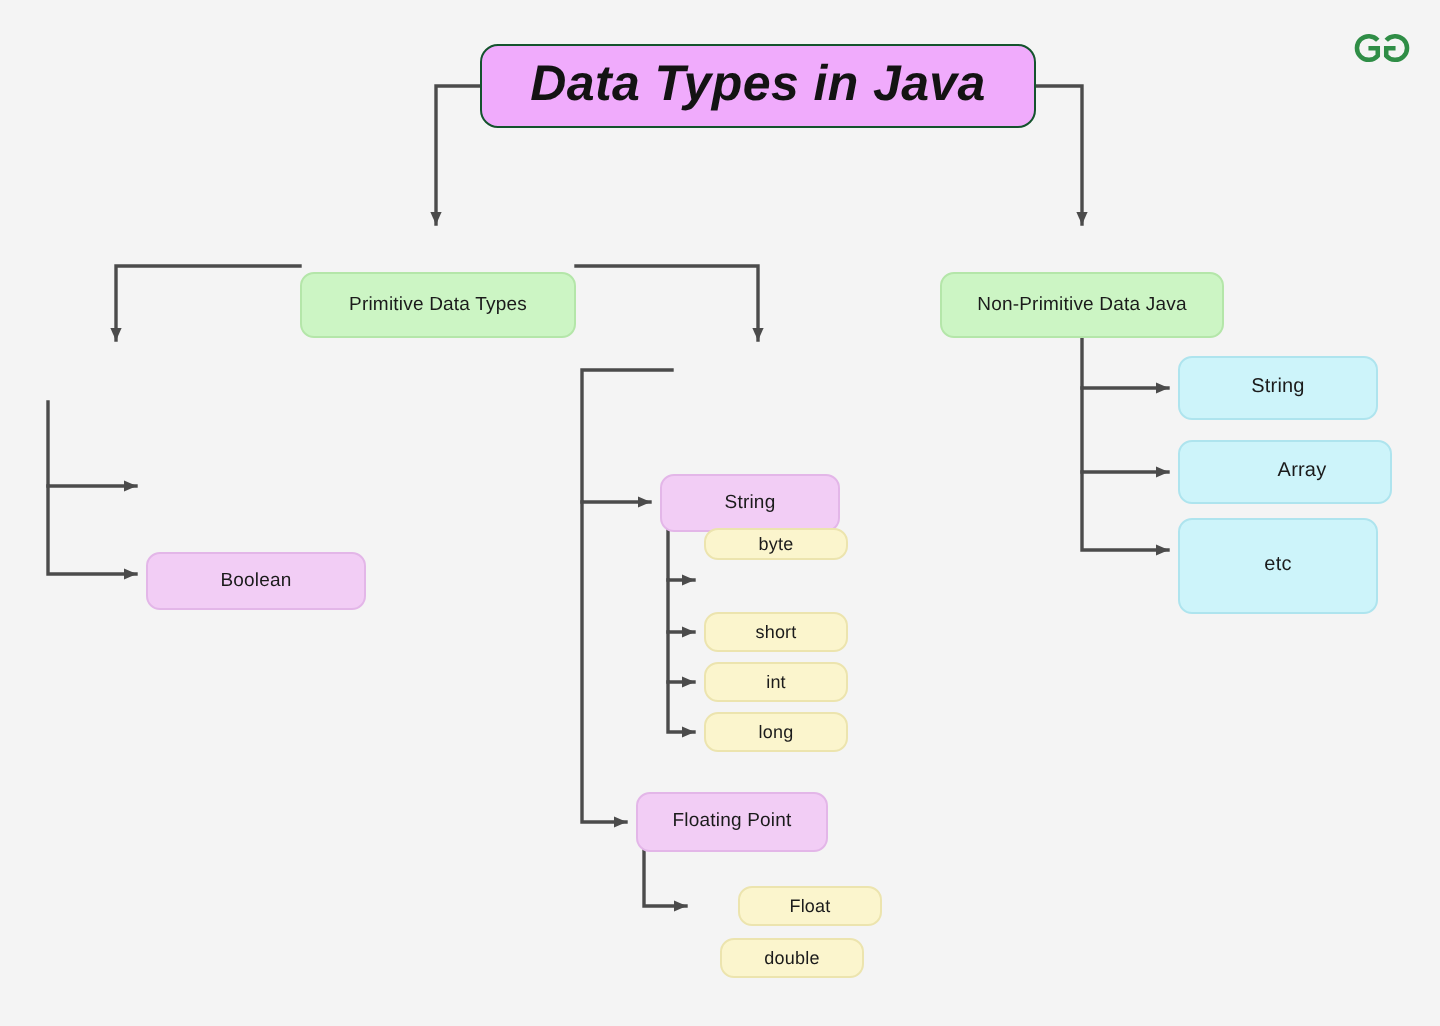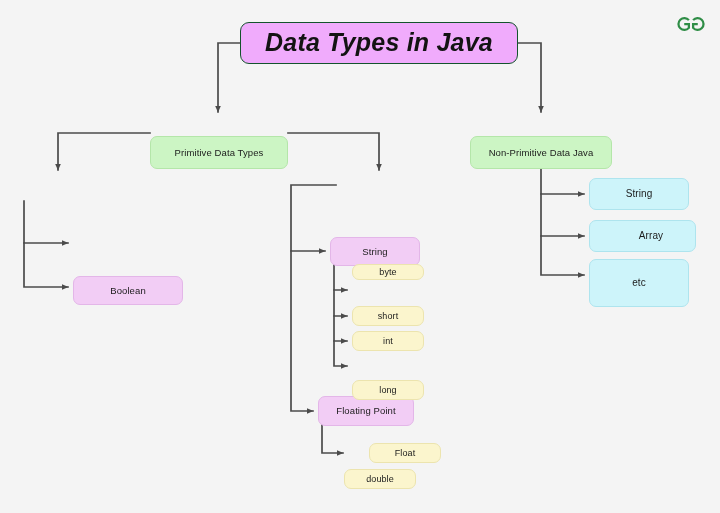--- a/index.html
+++ b/index.html
@@ -167,29 +167,29 @@
   </div>
 
   <div class="node n-yellow" style="left:352px; top:306px; width:72px; height:20px;">
     <span>short</span>
   </div>
 
   <div class="node n-yellow" style="left:352px; top:331px; width:72px; height:20px;">
     <span>int</span>
   </div>
 
-  <div class="node n-yellow" style="left:352px; top:356px; width:72px; height:20px;margin-top:24px;">
+  <div class="node n-yellow" style="left:352px; top:356px; width:72px; height:20px;">
     <span>long</span>
   </div>
 
   <div class="node n-yellow" style="left:348px; top:443px; width:72px; height:20px;margin-left:21px;">
     <span>Float</span>
   </div>
 
-  <div class="node n-yellow" style="left:344px; top:469px; width:72px; height:20px;">
+  <div class="node n-yellow" style="left:360px; top:469px; width:72px; height:20px;">
     <span>double</span>
   </div>
 
   <div class="node n-cyan-r" style="left:589px; top:178px; width:100px; height:32px;">
     <span>String</span>
   </div>
 
   <div class="node n-cyan-r" style="left:589px; top:220px; width:107px; height:32px;padding-left:17px;">
     <span>Array</span>
   </div>

